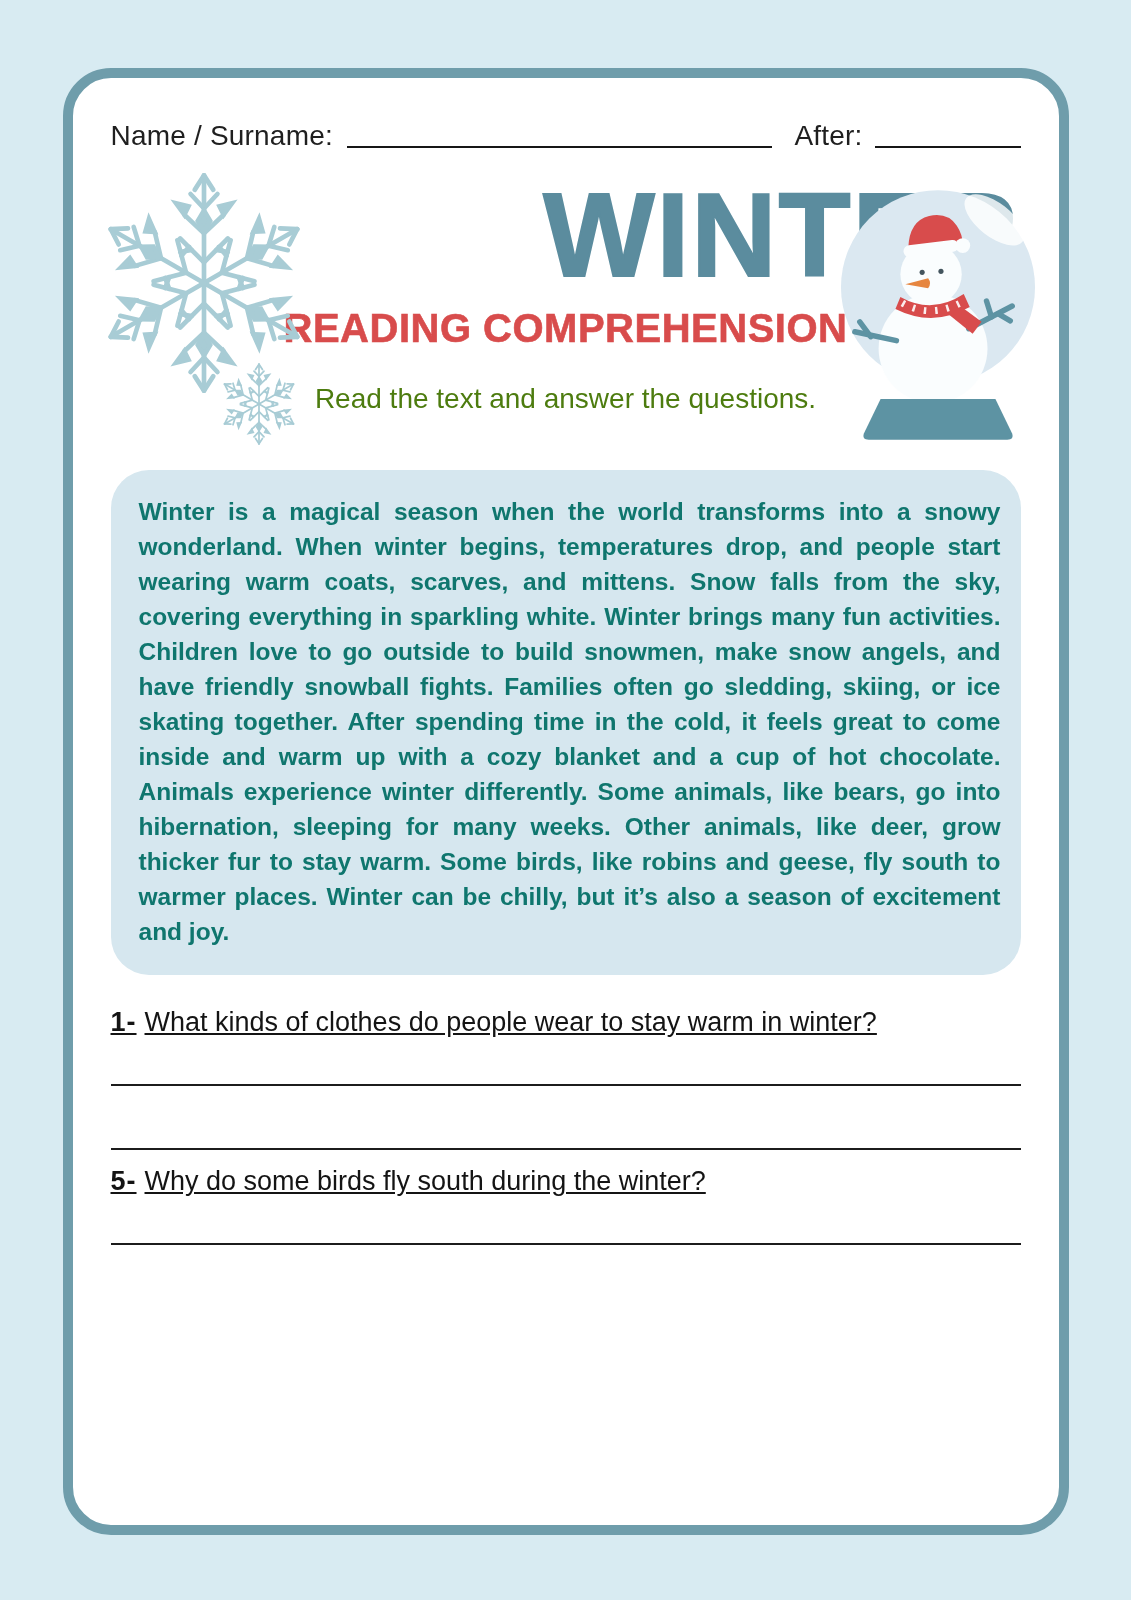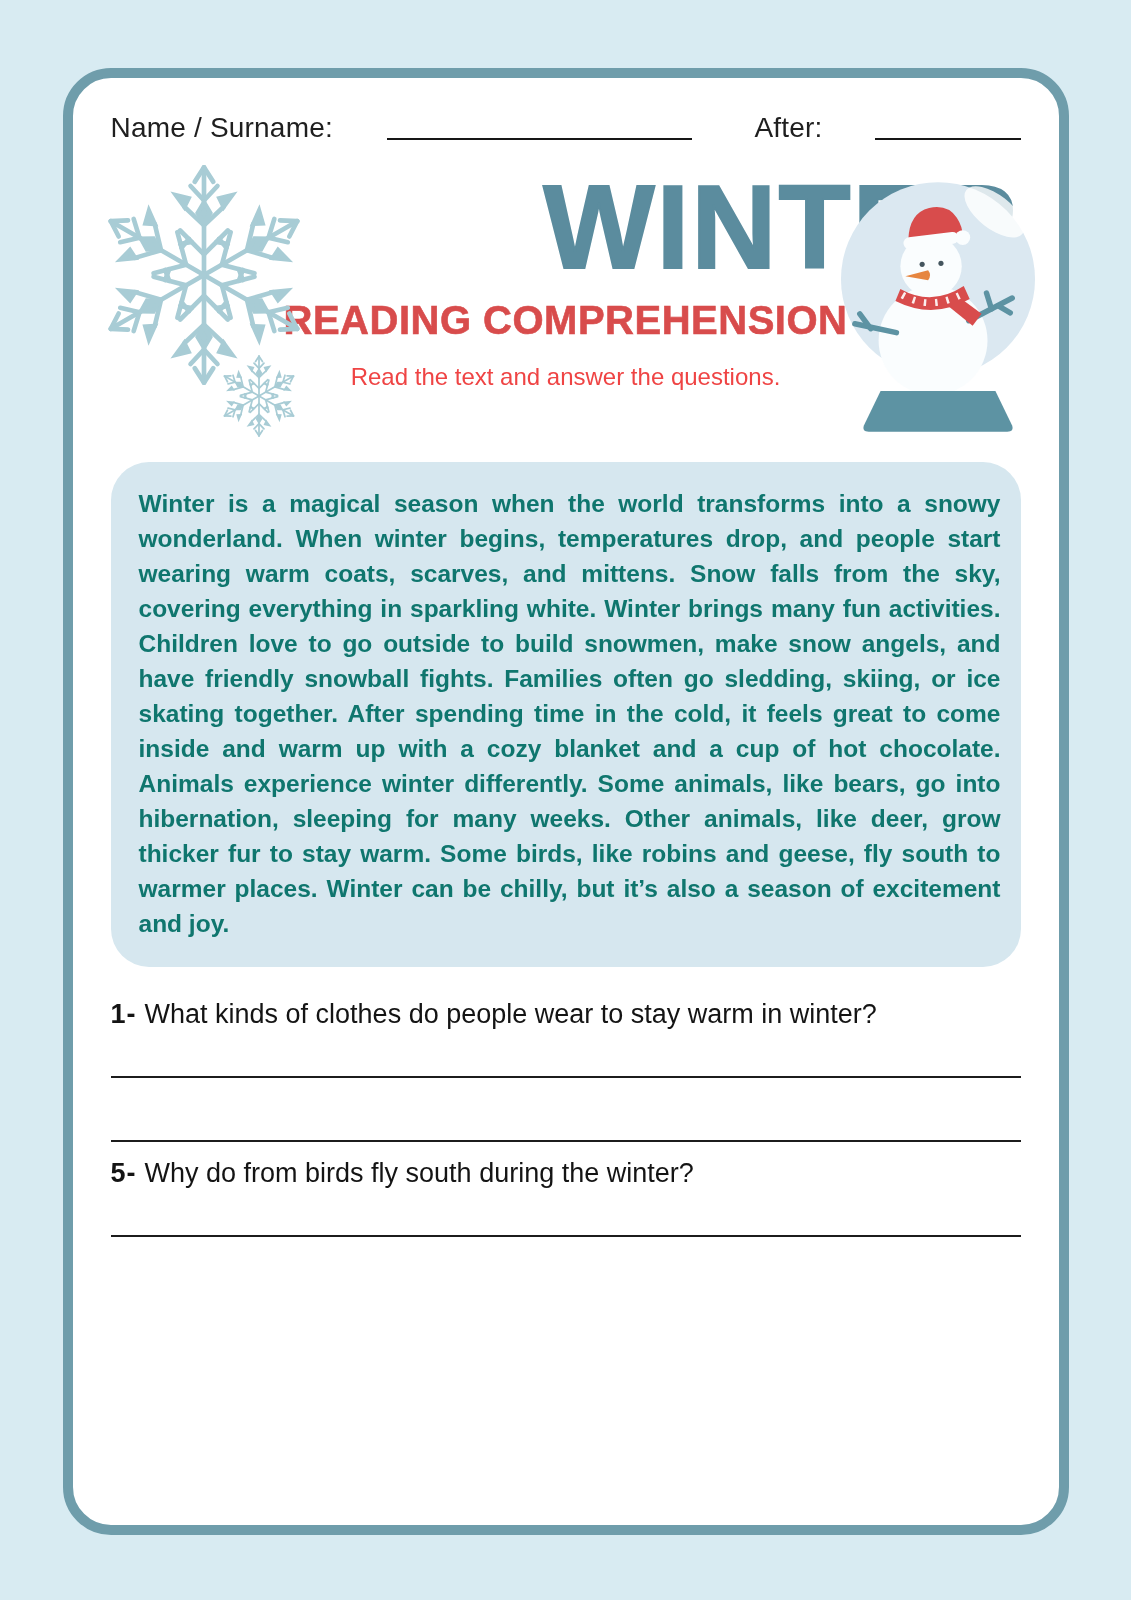--- a/index.html
+++ b/index.html
@@ -32,22 +32,22 @@
     background:#ffffff;
     border:10px solid var(--card_border);
     border-radius:48px;
     padding:28px 38px 0 38px;
   }
   
   .name-row{
     display:flex;
     align-items:flex-end;
     font-size:28px;
+    margin-top:8px;
     letter-spacing:.2px;
-    gap:40px;
   }
   .name-row .label{white-space:nowrap;padding-bottom:2px;}
   .fill-line{
     flex:1 1 auto;
     border-bottom:2px solid #161616;
     height:34px;
     margin:0 22px 6px 14px;
   }
   .date-line{
     flex:0 0 146px;
@@ -76,44 +76,44 @@
   }
   .subtitle{
     margin-top:12px;
     font-size:40px;
     font-weight:bold;
     letter-spacing:.5px;
     color:var(--subtitle);
     -webkit-text-stroke:.6px var(--subtitle);
   }
   .instruction{
-    margin-top:20px;
-    font-size:24px;
-    color:#ef4444;
+    margin-top:32px;
+    font-size:28px;
+    color:#4d7c0f;
   }
   .deco{position:absolute;}
   .flake-large{left:-26px;top:0;}
   .flake-small{left:104px;top:196px;}
   .globe{right:-16px;top:8px;}
   
   .passage{
     margin-top:14px;
     background:var(--passage_bg);
     border-radius:38px;
     padding:24px 20px 26px 28px;
     font-size:24.5px;
     line-height:1.43;
     text-align:justify;
     color:#0f766e;
     font-weight:bold;
   }
   
   .questions{margin-top:32px;}
   .question{margin-bottom:8px;}
-  .q-text{font-size:27px;color:#141414;}
+  .q-text{font-size:27px;color:#141414;text-decoration:underline;}
   .q-num{font-weight:bold;margin-right:8px;letter-spacing:1px;}
   .answer-line{
     border-bottom:2px solid #1c1c1c;
     height:48px;
     margin-bottom:16px;
   }
 </style>
 </head>
 <body>
 
@@ -210,18 +210,18 @@
       <div class="answer-line"></div>
     </div>
 
     <div class="question">
       <div class="answer-line"></div>
     </div>
 
 
 
     <div class="question">
-      <p class="q-text"><b class="q-num">5-</b><span>Why do from birds fly south during the winter?</span></p>
+      <p class="q-text"><b class="q-num">5-</b><span>Why do some birds fly south during the winter?</span></p>
       <div class="answer-line"></div>
     </div>
 
   </div>
 </div>
 
 </body></html>

